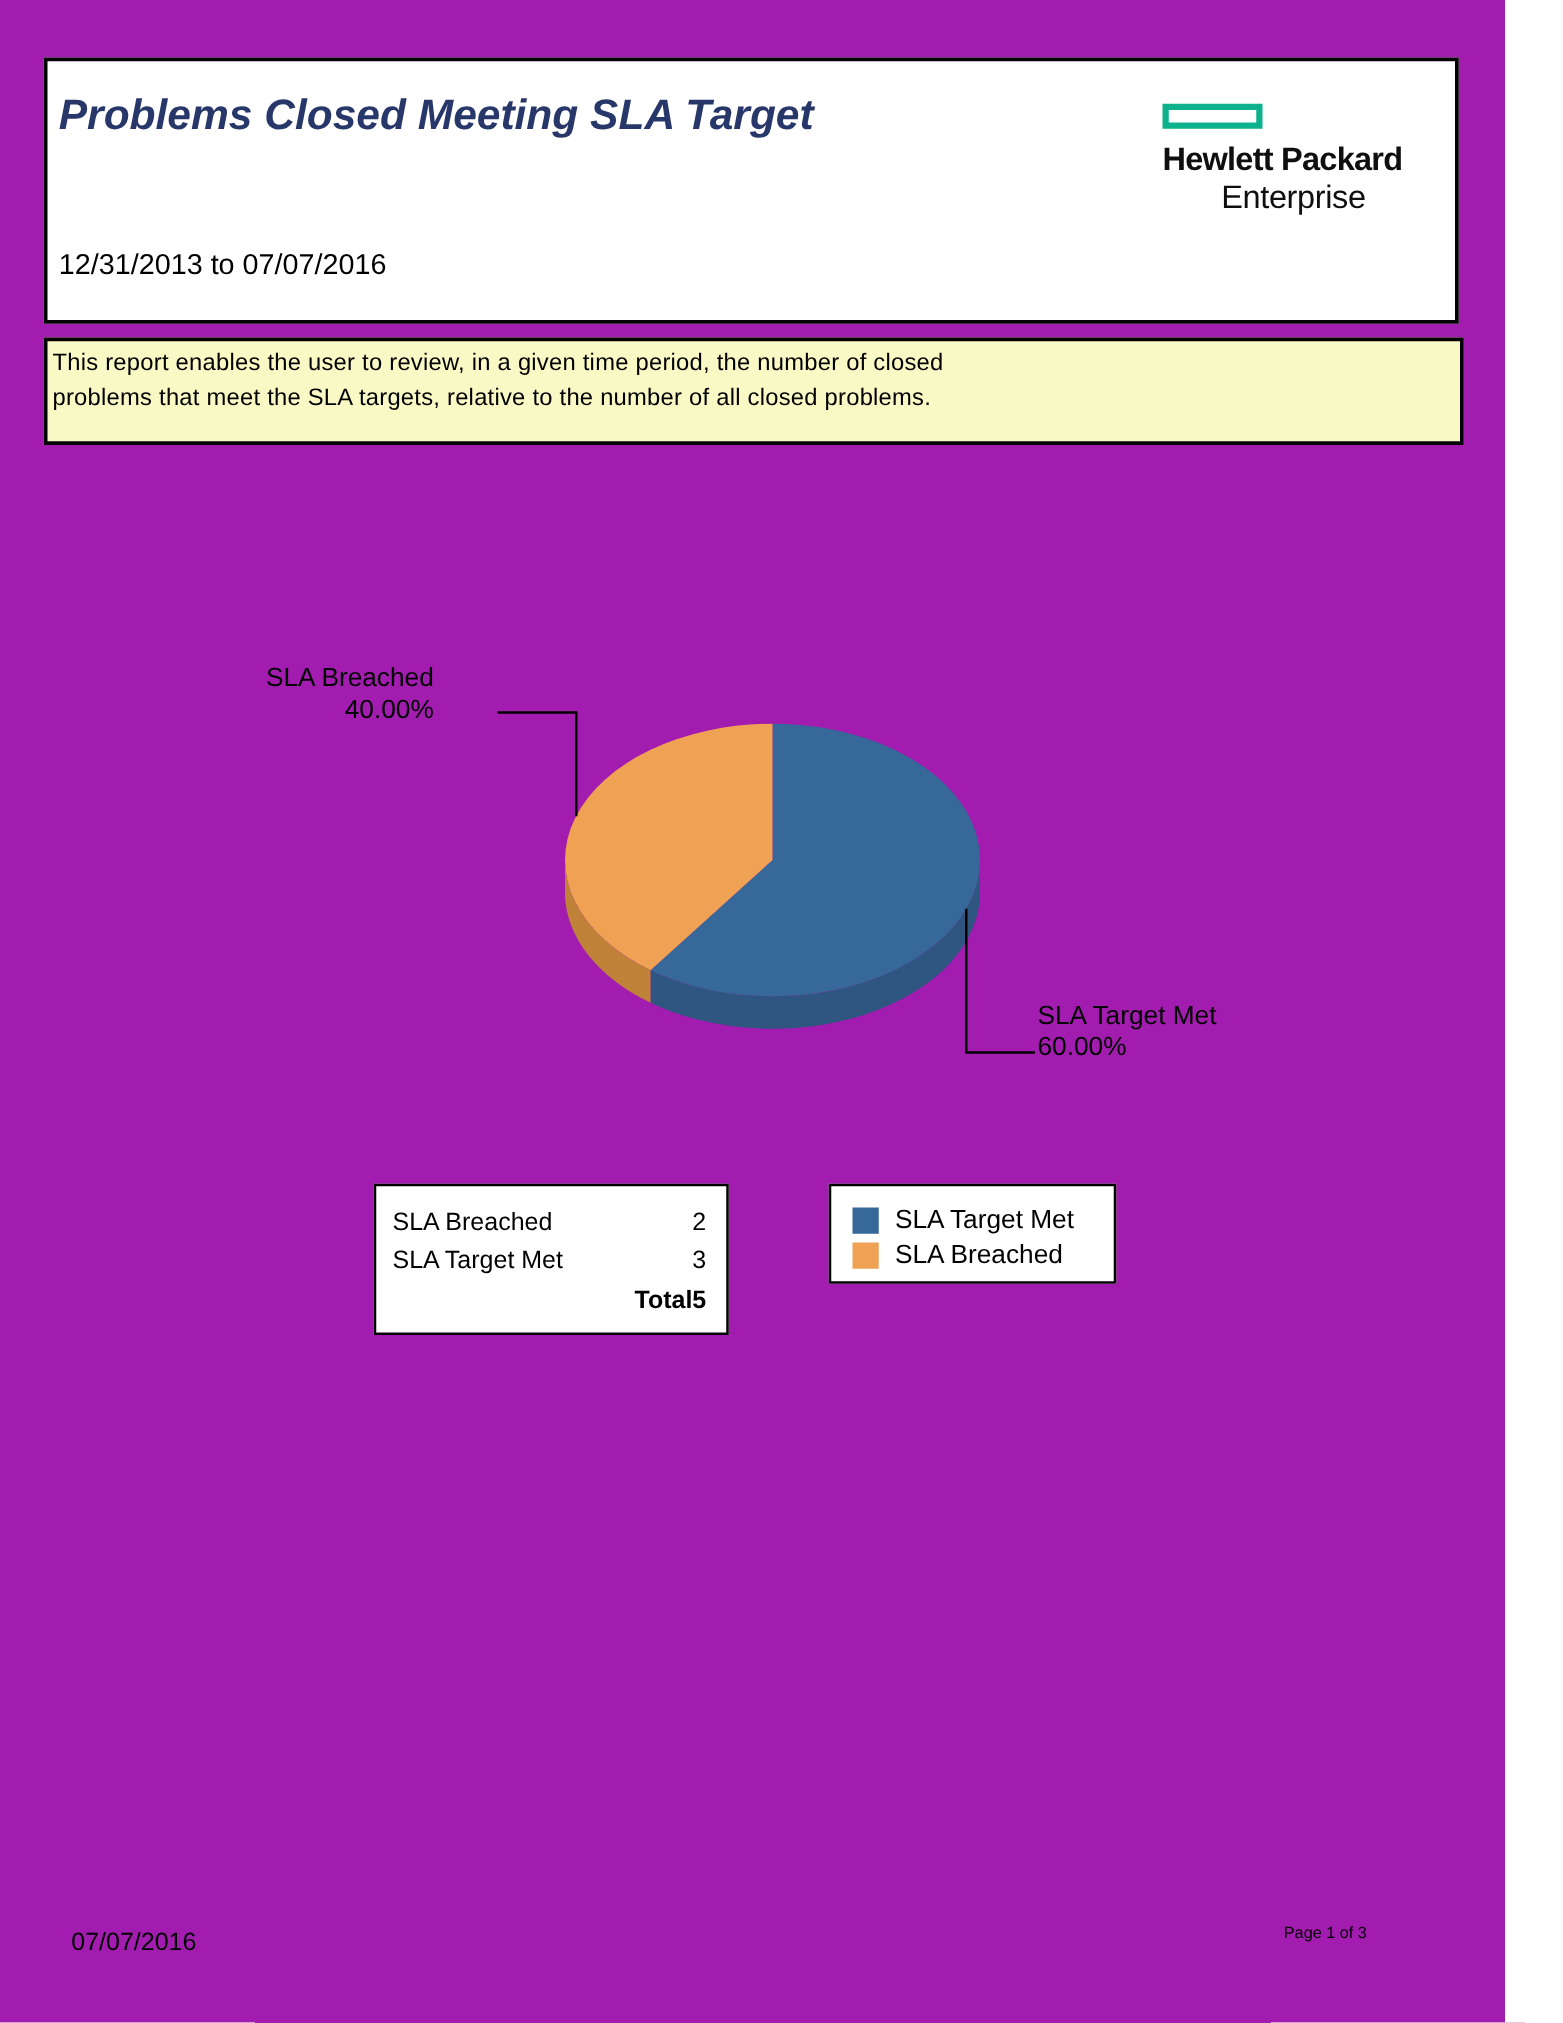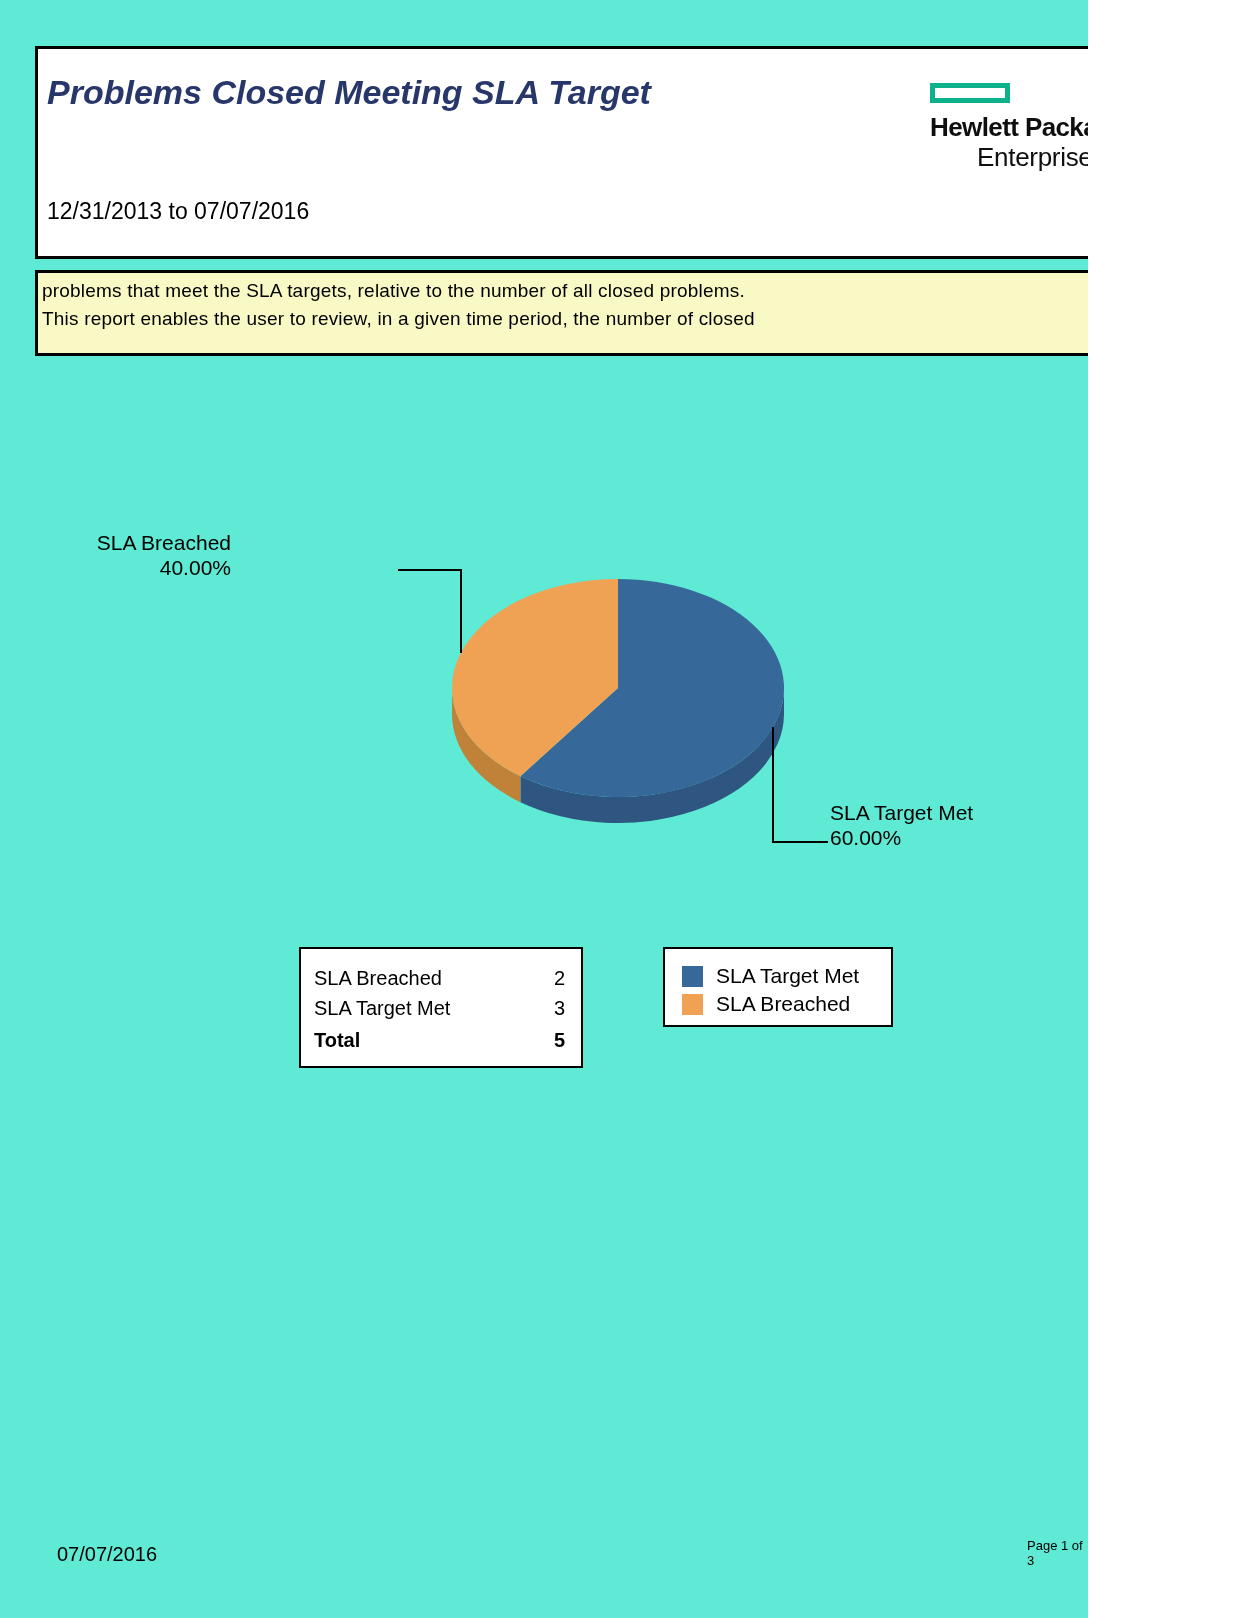--- a/index.html
+++ b/index.html
@@ -1,17 +1,17 @@
 <!DOCTYPE html>
 <html><head>
 <meta charset="utf-8">
 <style>
   html,body { margin:0; padding:0; background:#fff; }
   .page {
-    position:relative; width:1088px; height:1618px; background:#5eead4;
+    position:relative; width:1204px; height:1618px; background:#a21caf;
     font-family:"Liberation Sans", sans-serif; color:#000; overflow:hidden;
   }
 
   
   .header-box {
     position:absolute; left:35px; top:46px; width:1126px; height:207px;
     border:3px solid #000; background:#fff;
   }
   .report-title {
     position:absolute; left:9px; top:24px; margin:0;
@@ -45,21 +45,21 @@
 
   
   .summary-table {
     position:absolute; left:299px; top:947px; width:284px; height:121px;
     border:2px solid #000; box-sizing:border-box; padding-top:14px; background:#fff;
   }
   .srow {
     display:flex; justify-content:space-between; align-items:center;
     height:30px; padding:0 16px 0 13px; font-size:20px;
   }
-  .srow.total { font-weight:bold; margin-top:2px; }
+  .srow.total { font-weight:bold; margin-top:2px;justify-content:flex-end; }
 
   
   .legend-box {
     position:absolute; left:663px; top:947px; width:230px; height:80px;
     border:2px solid #000; box-sizing:border-box; padding:15px 0 0 17px; background:#fff;
   }
   .litem { display:flex; align-items:center; margin-bottom:4px; }
   .lswatch { width:21px; height:21px; margin-right:13px; flex:0 0 auto; }
   .llabel { font-size:21px; }
 
@@ -76,22 +76,22 @@
     <h1 class="report-title">Problems Closed Meeting SLA Target</h1>
     <div class="date-range">12/31/2013 to 07/07/2016</div>
     <div class="hpe-logo">
       <div class="hpe-mark" style="border-color: rgb(13, 178, 140);"></div>
       <div class="hpe-name">Hewlett Packard</div>
       <div class="hpe-sub">Enterprise</div>
     </div>
   </div>
 
   <div class="desc-box">
+    <div>This report enables the user to review, in a given time period, the number of closed</div>
     <div>problems that meet the SLA targets, relative to the number of all closed problems.</div>
-    <div>This report enables the user to review, in a given time period, the number of closed</div>
   </div>
 
 
   <svg class="pie-svg" width="720" height="400" viewBox="0 0 720 400">
     <g id="pie3d">
         <path d="M534.00,188.00 A166,109 0 0 1 270.43,276.18 L270.43,302.18 A166,109 0 0 0 534.00,214.00 Z" fill="#2e5680"></path>
         <path d="M270.43,276.18 A166,109 0 0 1 202.00,188.00 L202.00,214.00 A166,109 0 0 0 270.43,302.18 Z" fill="#c08138"></path>
         <path d="M368,188 L368.00,79.00 A166,109 0 1 1 270.43,276.18 Z" fill="#36689a"></path>
         <path d="M368,188 L270.43,276.18 A166,109 0 0 1 368.00,79.00 Z" fill="#f0a254"></path>
       </g>

